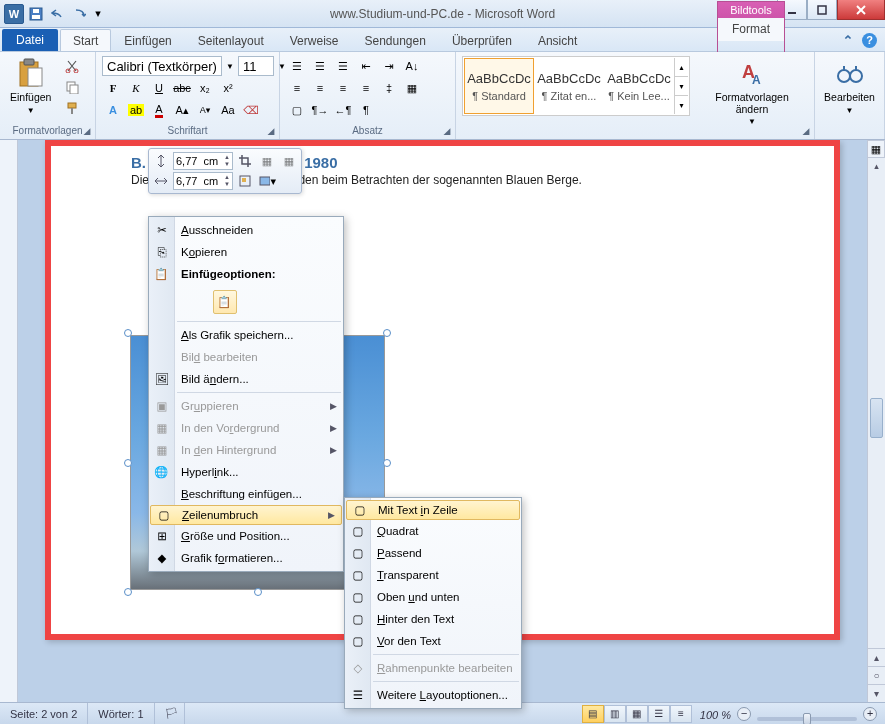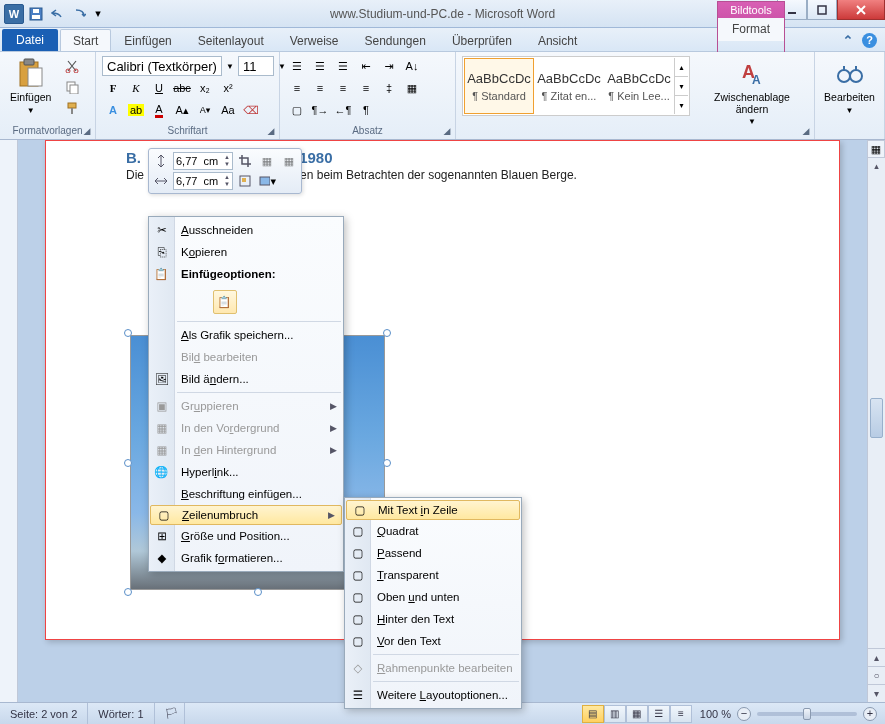--- a/index.html
+++ b/index.html
@@ -44,21 +44,21 @@
 .style-item { width: 70px; height: 56px; border:1px solid transparent; display:flex; flex-direction:column; align-items:center; justify-content:center; gap:4px; padding:2px;}
 .style-item.sel { border-color:#f0a030; background:#fff8e8; }
 .style-item .prev { font-size:13px; color:#333; }
 .style-item .sname { font-size:11px; color:#555; }
 .launcher { position:absolute; right:2px; bottom:2px; width:12px; height:12px; font-size:9px; color:#5a6b82; display:flex; align-items:center; justify-content:center;}
 
 
 .doc-scroll { position:absolute; top:140px; left:0; right:0; bottom:22px; background:#bcd0e8; overflow:hidden; }
 .ruler-v { position:absolute; left:0; top:0; bottom:0; width:18px; background:#eef3fa; border-right:1px solid #c0c8d8;}
 .ruler-toggle { position:absolute; right:0; top:0; width:18px; height:18px; background:#eef3fa; border:1px solid #c0c8d8; display:flex; align-items:center; justify-content:center;}
-.page { position:absolute; left:45px; top:0; width:795px; height:500px; background:#fff; border:1px solid #ef4444; box-shadow: 2px 2px 6px rgba(0,0,0,.2);}
+.page { position:absolute; left:45px; top:0; width:795px; height:500px; background:#fff; border:6px solid #ef4444; box-shadow: 2px 2px 6px rgba(0,0,0,.2);}
 .page-content { padding: 8px 80px; }
 .h-text { color:#3a6ea5; font-size:15px; font-weight:bold; }
 .body-text { font-size:12px; color:#222; margin-top:2px;}
 .image-placeholder { position:absolute; left:130px; top:195px; width:255px; height:255px; background: linear-gradient(180deg,#4a8fd4 0%, #6aa8e0 40%, #8ab8e8 70%, #b0c8d8 85%, #687078 100%); border:1px solid #999;}
 .sel-handles { position:absolute; left:124px; top:189px; width:267px; height:267px; pointer-events:none;}
 .handle { position:absolute; width:8px; height:8px; background:#fff; border:1px solid #5a8fc8; border-radius:50%; }
 .handle.tl{left:0;top:0} .handle.tm{left:50%;top:0;margin-left:-4px} .handle.tr{right:0;top:0}
 .handle.ml{left:0;top:50%;margin-top:-4px} .handle.mr{right:0;top:50%;margin-top:-4px}
 .handle.bl{left:0;bottom:0} .handle.bm{left:50%;bottom:0;margin-left:-4px} .handle.br{right:0;bottom:0}
 .rot { position:absolute; left:50%; top:-18px; width:8px;height:8px; background:#7fc97f; border:1px solid #4a8; border-radius:50%; margin-left:-4px;}
@@ -93,21 +93,21 @@
 .ctx2 { left:344px; top:497px; width:178px; padding:2px 0;}
 .paste-opt { width:24px; height:24px; border:1px solid #e0c070; background:linear-gradient(#fff8e0,#ffe8b0); border-radius:2px; margin-left:32px; display:flex; align-items:center; justify-content:center;}
 
 
 .statusbar { position:absolute; left:0; right:0; bottom:0; height:22px; background:linear-gradient(#dce8f6,#c8d8ec); border-top:1px solid #a8b8d0; display:flex; align-items:center; font-size:11px; color:#334; z-index:2;}
 .statusbar .cell { padding:0 10px; border-right:1px solid #b0c0d8; height:100%; display:flex; align-items:center;}
 .statusbar .spacer { flex:1; }
 .statusbar .views { display:flex; gap:0; }
 .statusbar .vbtn { width:22px; height:18px; border:1px solid #b0c0d8; background:linear-gradient(#f0f6fc,#d8e4f0); display:flex; align-items:center; justify-content:center; font-size:10px;}
 .statusbar .vbtn.active { background:linear-gradient(#ffe8a0,#ffd060); border-color:#e0b040;}
-.statusbar .zoom { display:flex; align-items:center; gap:6px; padding:0 8px;}
+.statusbar .zoom { display:flex; align-items:flex-end; gap:6px; padding:0 8px;font-style:italic;}
 .statusbar .zslider { width:100px; height:4px; background:#b0c0d8; position:relative; border-radius:2px;}
 .statusbar .zslider .zt { position:absolute; left:50%; top:-4px; width:8px; height:12px; background:linear-gradient(#f0f4fa,#c8d4e4); border:1px solid #8a9ab0; border-radius:2px; margin-left:-4px;}
 .statusbar .zbtn { width:14px;height:14px; border:1px solid #8a9ab0; border-radius:7px; background:#e8eef6; display:flex; align-items:center; justify-content:center; font-size:11px; line-height:1;}
 
 u.ak { text-decoration: underline; }
 
 svg { display:block; }
 </style>
 </head>
 <body>
@@ -299,21 +299,21 @@
           <div style="flex:1;display:flex;align-items:center;justify-content:center;font-size:8px;border-top:1px solid #ccc;">▾</div>
         </div>
       </div>
       <div class="big-btn">
         <div class="icon">
             <svg width="28" height="28">
               <text x="4" y="18" font-size="18" fill="#c04040" font-weight="bold">A</text>
               <text x="14" y="24" font-size="12" fill="#3a6ea5" font-weight="bold">A</text>
             </svg>
           </div>
-        <div class="lbl">Zwischenablage ändern</div>
+        <div class="lbl">Formatvorlagen ändern</div>
         <div style="font-size:8px;">▼</div>
       </div>
     </div>
     <div class="launcher">◢</div>
   </div>
 
   <div class="group" style="width:70px;">
     <div class="group-content">
       <div class="big-btn">
         <div class="icon">

